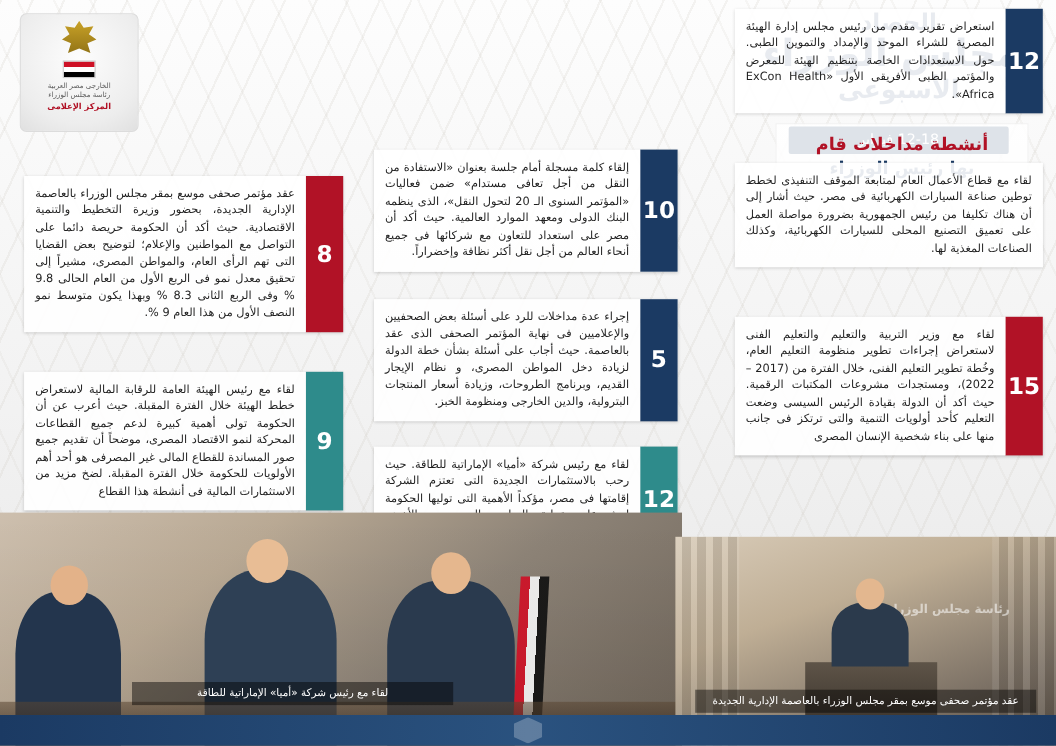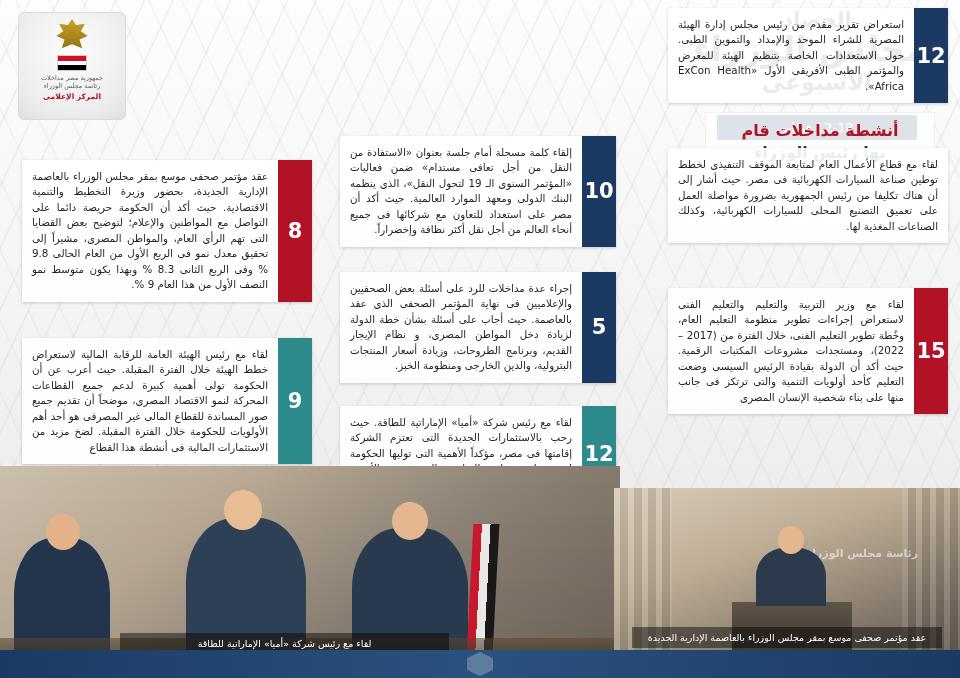--- a/index.html
+++ b/index.html
@@ -156,21 +156,21 @@
     position:absolute; top:0; bottom:0; width: 58px;
     background: repeating-linear-gradient(90deg, rgba(255,255,255,.10) 0 6px, rgba(0,0,0,.10) 6px 14px);
   }
   .drape-a { right: 0; }
   .drape-b { left: 0; }
 
   .caption {
     position: absolute; color: #fff; font-size: 9.5px; text-align: center;
     background: rgba(0,0,0,.45); padding: 5px 10px; direction: rtl;
   }
-  .cap-left  { left: 120px; bottom: 24px; width: 329px; }
+  .cap-left  { left: 120px; bottom: 37px; width: 292px; }
   .cap-right { right: 18px; bottom: 30px; width: 310px; }
 
   .footer-band {
     position: absolute; bottom: 0; left: 0; width: 100%; height: 28px;
     background: linear-gradient(90deg,#1b3a63 0%, #2a527f 50%, #1b3a63 100%);
   }
   .footer-seal {
     position:absolute; bottom: 2px; left: 0; right: 0; margin:auto; width: 26px; height: 24px;
     background: rgba(255,255,255,.25);
     clip-path: polygon(50% 0, 100% 25%, 100% 75%, 50% 100%, 0 75%, 0 25%);
@@ -187,21 +187,21 @@
       <div class="harvest">الحصاد</div>
       <div class="title-main">لمجلس الوزراء</div>
       <div class="title-sub">الأسبوعى</div>
       <div class="date-bar">12-18 فبراير</div>
     </div>
 
 
     <div class="logo">
       <div class="eagle"></div>
       <div class="flag"></div>
-      <div class="l-t">جمهورية مصر مداخلات</div>
+      <div class="l-t">الخارجى مصر العربية</div>
       <div class="l-t">رئاسة مجلس الوزراء</div>
       <div class="l-red">المركز الإعلامى</div>
     </div>
   </div>
 
   <div class="subtitle-box">
     <div class="l1">أنشطة مداخلات قام</div>
     <div class="l2">بها رئيس الوزراء</div>
   </div>
 
@@ -210,21 +210,21 @@
     <div class="body">عقد مؤتمر صحفى موسع بمقر مجلس الوزراء بالعاصمة الإدارية الجديدة، بحضور وزيرة التخطيط والتنمية الاقتصادية. حيث أكد أن الحكومة حريصة دائما على التواصل مع المواطنين والإعلام؛ لتوضيح بعض القضايا التى تهم الرأى العام، والمواطن المصرى، مشيراً إلى تحقيق معدل نمو فى الربع الأول من العام الحالى 9.8 % وفى الربع الثانى 8.3 % وبهذا يكون متوسط نمو النصف الأول من هذا العام 9 %.</div>
   </div>
 
   <div class="card c-teal" style="top:338px; right:648px; width:290px;">
     <div class="num">9</div>
     <div class="body">لقاء مع رئيس الهيئة العامة للرقابة المالية لاستعراض خطط الهيئة خلال الفترة المقبلة. حيث أعرب عن أن الحكومة تولى أهمية كبيرة لدعم جميع القطاعات المحركة لنمو الاقتصاد المصرى، موضحاً أن تقديم جميع صور المساندة للقطاع المالى غير المصرفى هو أحد أهم الأولويات للحكومة خلال الفترة المقبلة. لضخ مزيد من الاستثمارات المالية فى أنشطة هذا القطاع</div>
   </div>
 
   <div class="card c-navy" style="top:136px; right:344px; width:276px;">
     <div class="num">10</div>
-    <div class="body">إلقاء كلمة مسجلة أمام جلسة بعنوان «الاستفادة من النقل من أجل تعافى مستدام» ضمن فعاليات «المؤتمر السنوى الـ 19 لتحول النقل»، الذى ينظمه البنك الدولى ومعهد الموارد العالمية. حيث أكد أن مصر على استعداد للتعاون مع شركائها فى جميع أنحاء العالم من أجل نقل أكثر نظافة وإخضراراً.</div>
+    <div class="body">إلقاء كلمة مسجلة أمام جلسة بعنوان «الاستفادة من النقل من أجل تعافى مستدام» ضمن فعاليات «المؤتمر السنوى الـ 20 لتحول النقل»، الذى ينظمه البنك الدولى ومعهد الموارد العالمية. حيث أكد أن مصر على استعداد للتعاون مع شركائها فى جميع أنحاء العالم من أجل نقل أكثر نظافة وإخضراراً.</div>
   </div>
 
   <div class="card c-navy" style="top:272px; right:344px; width:276px;">
     <div class="num">5</div>
     <div class="body">إجراء عدة مداخلات للرد على أسئلة بعض الصحفيين والإعلاميين فى نهاية المؤتمر الصحفى الذى عقد بالعاصمة. حيث أجاب على أسئلة بشأن خطة الدولة لزيادة دخل المواطن المصرى، و نظام الإيجار القديم، وبرنامج الطروحات، وزيادة أسعار المنتجات البترولية، والدين الخارجى ومنظومة الخبز.</div>
   </div>
 
   <div class="card c-teal" style="top:406px; right:344px; width:276px;">
     <div class="num">12</div>
     <div class="body">لقاء مع رئيس شركة «أميا» الإماراتية للطاقة. حيث رحب بالاستثمارات الجديدة التى تعتزم الشركة إقامتها فى مصر، مؤكداً الأهمية التى توليها الحكومة لمشروعات تحلية المياه، والهيدروجين الأخضر والطاقة النظيفة.</div>

